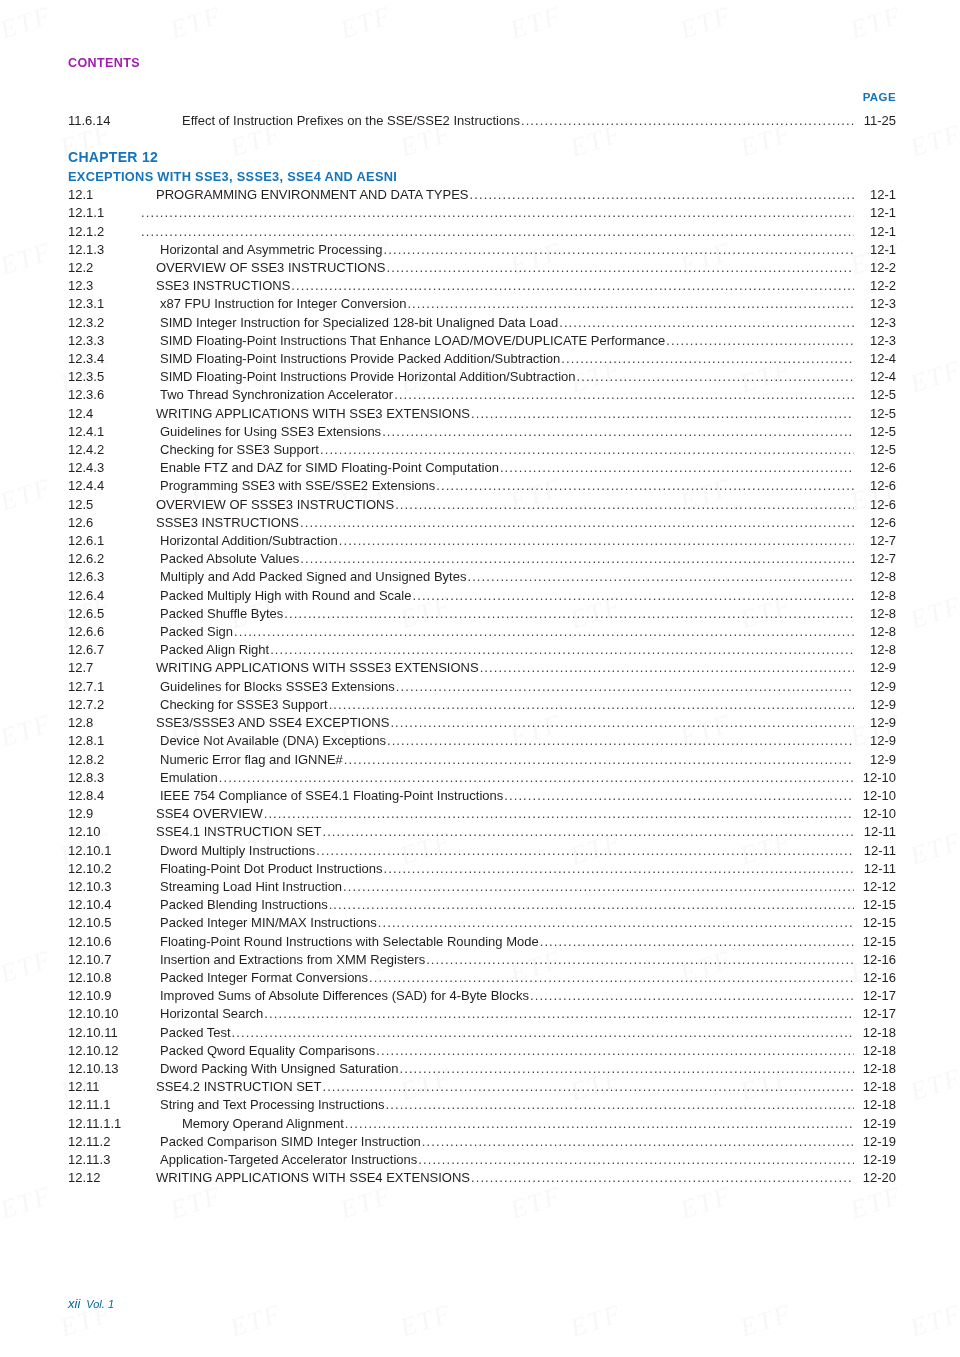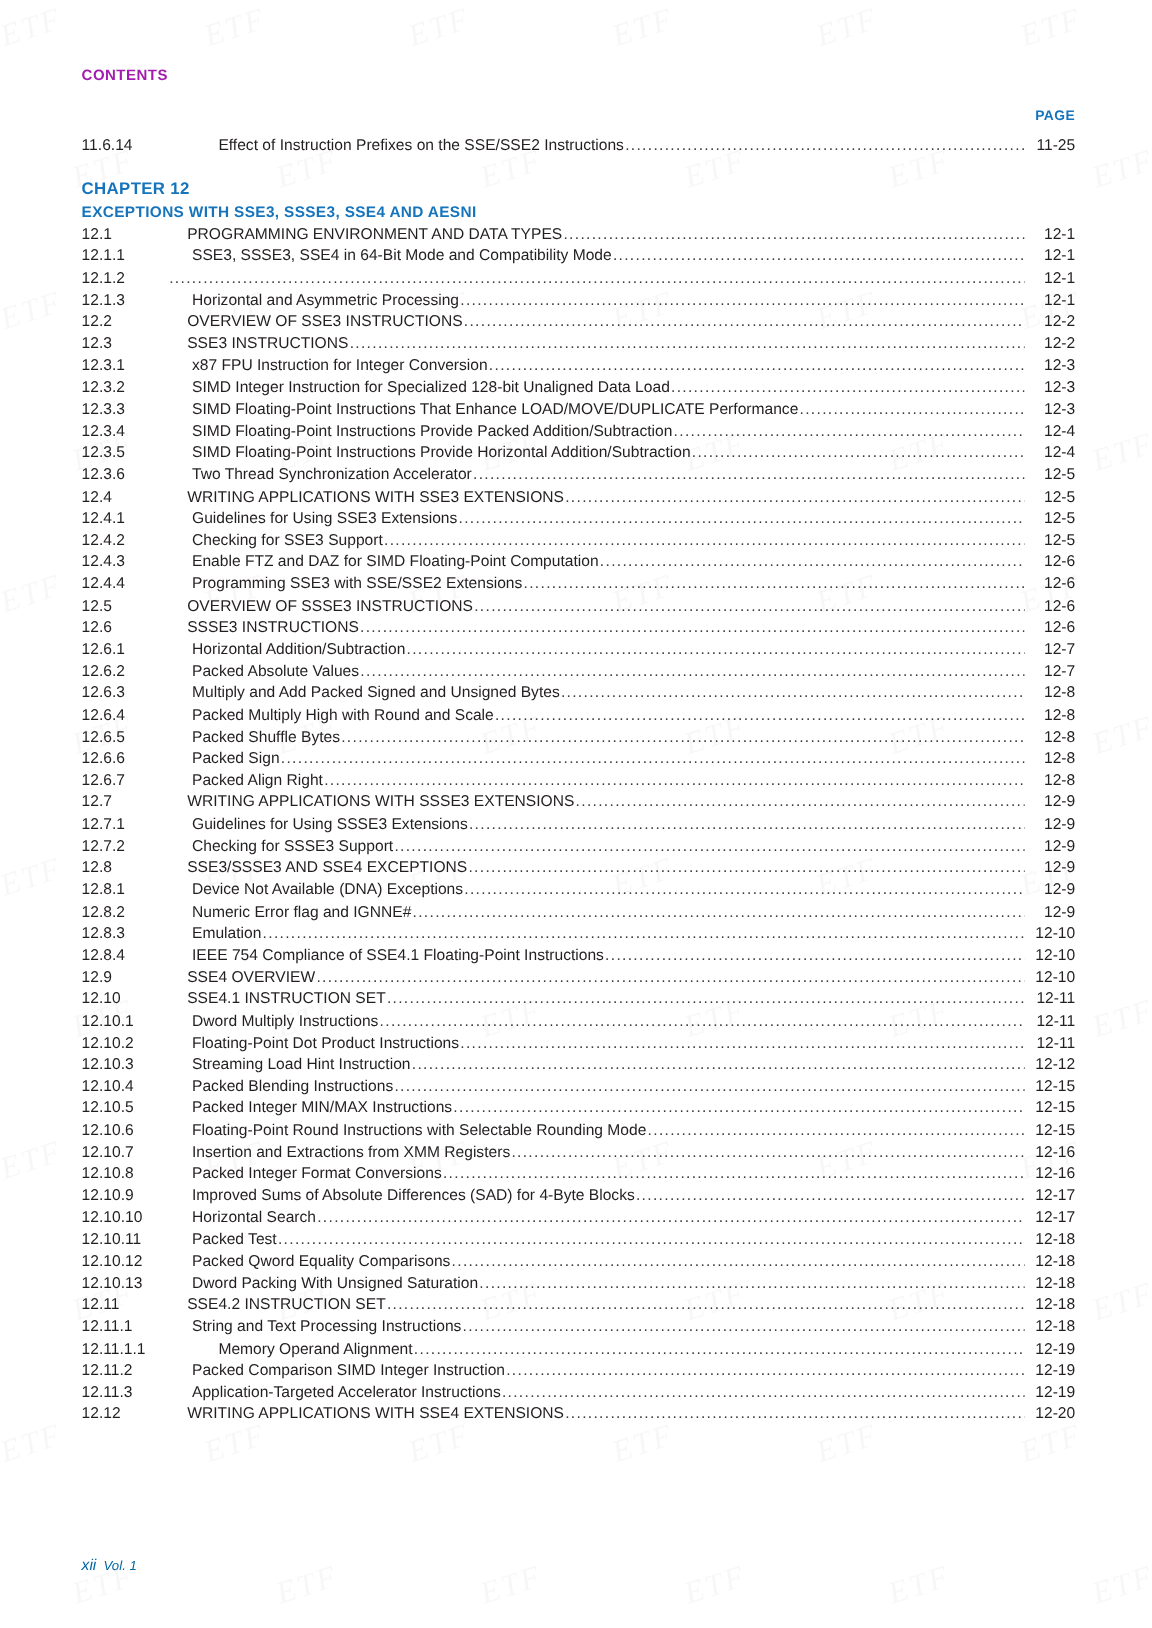--- a/index.html
+++ b/index.html
@@ -250,21 +250,20 @@
         <span class="num">12.1</span>
         <span class="title-wrap">
           <span class="title">PROGRAMMING ENVIRONMENT AND DATA TYPES</span>
           <span class="leader">........................................................................................................................................................................................................</span>
         </span>
         <span class="pg">12-1</span>
       </div>
       <div class="entry lvl2">
         <span class="num">12.1.1</span>
         <span class="title-wrap">
-          <span class="title">SSE3, SSSE3, SSE4 in 64-Bit Mode and Compatibility Mode</span>
           <span class="leader">........................................................................................................................................................................................................</span>
         </span>
         <span class="pg">12-1</span>
       </div>
       <div class="entry lvl2">
         <span class="num">12.1.2</span>
         <span class="title-wrap">
           <span class="leader">........................................................................................................................................................................................................</span>
         </span>
         <span class="pg">12-1</span>
@@ -457,21 +456,21 @@
         <span class="num">12.7</span>
         <span class="title-wrap">
           <span class="title">WRITING APPLICATIONS WITH SSSE3 EXTENSIONS</span>
           <span class="leader">........................................................................................................................................................................................................</span>
         </span>
         <span class="pg">12-9</span>
       </div>
       <div class="entry lvl2">
         <span class="num">12.7.1</span>
         <span class="title-wrap">
-          <span class="title">Guidelines for Using SSSE3 Extensions</span>
+          <span class="title">Guidelines for Blocks SSSE3 Extensions</span>
           <span class="leader">........................................................................................................................................................................................................</span>
         </span>
         <span class="pg">12-9</span>
       </div>
       <div class="entry lvl2">
         <span class="num">12.7.2</span>
         <span class="title-wrap">
           <span class="title">Checking for SSSE3 Support</span>
           <span class="leader">........................................................................................................................................................................................................</span>
         </span>

